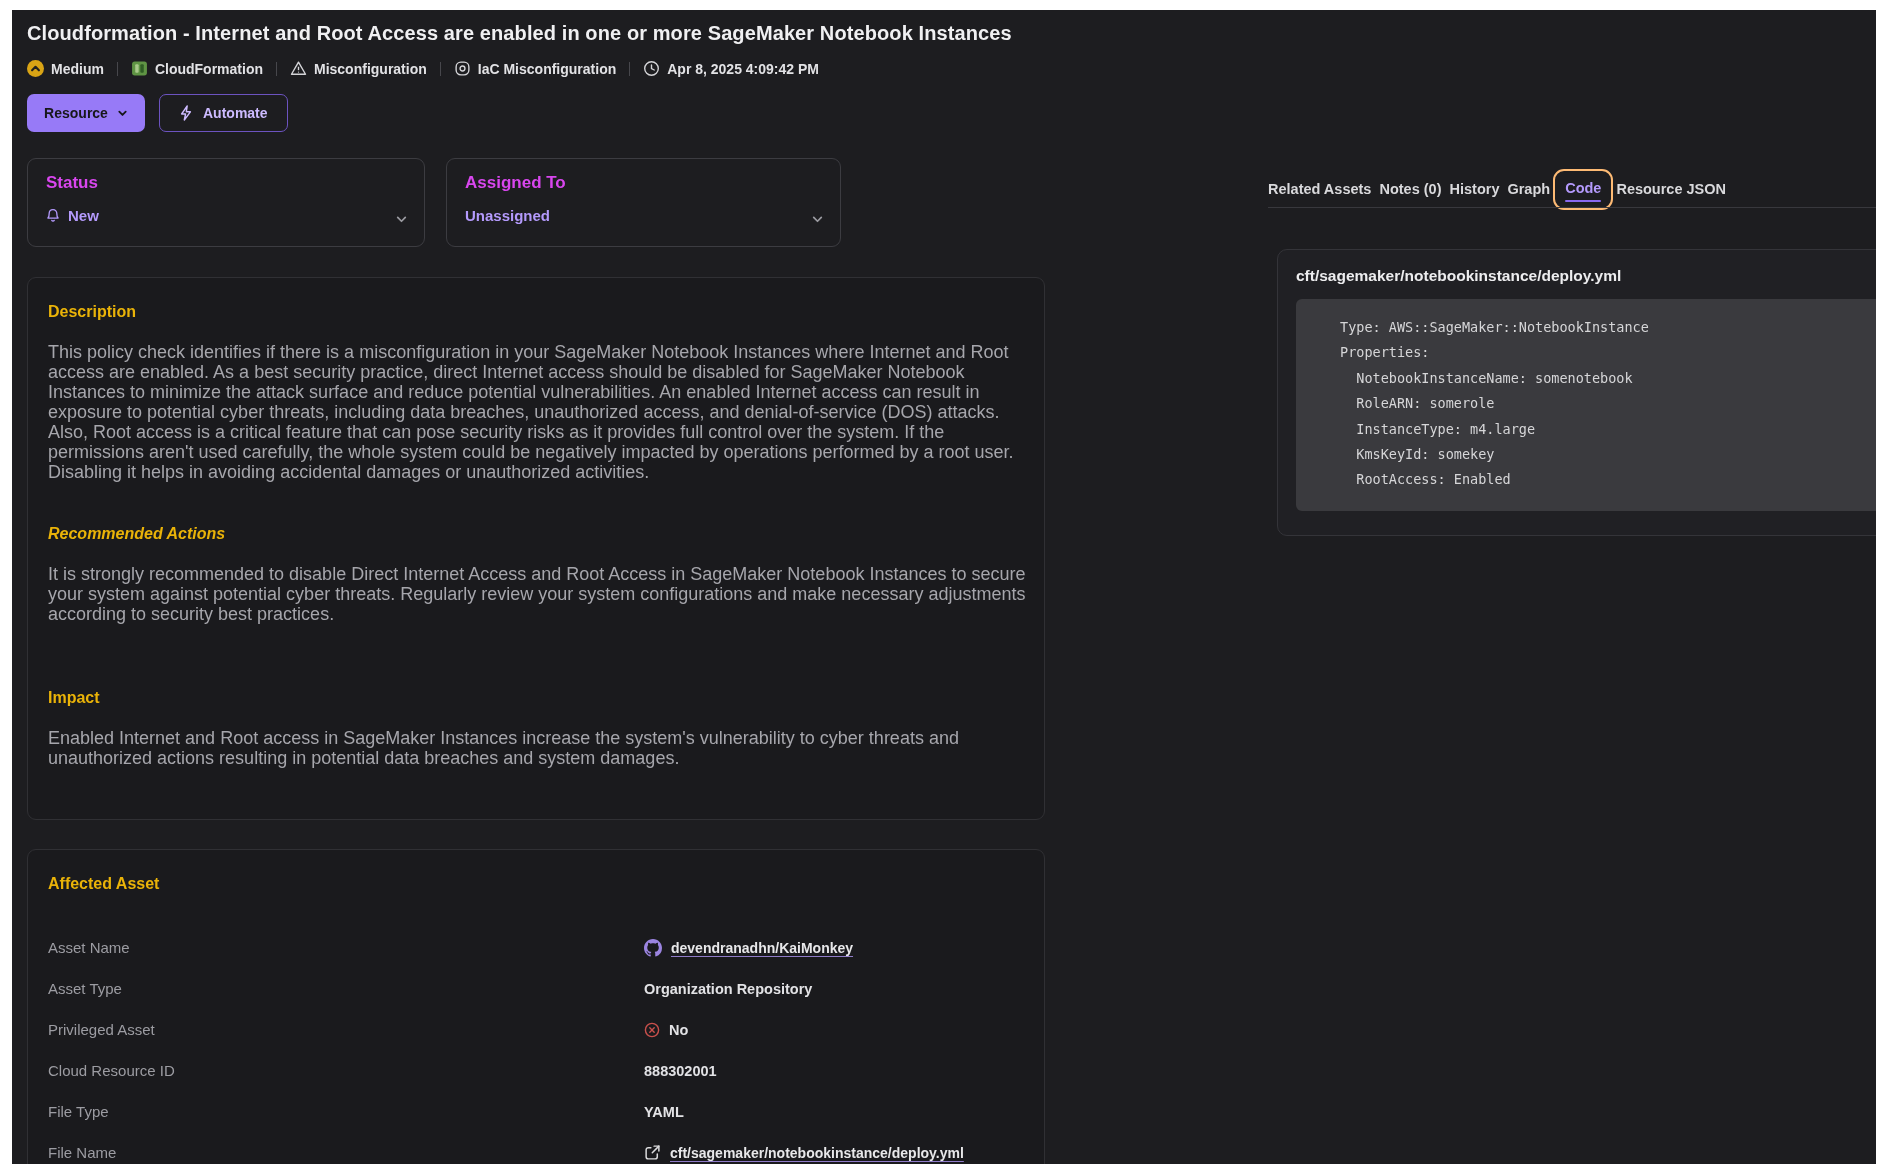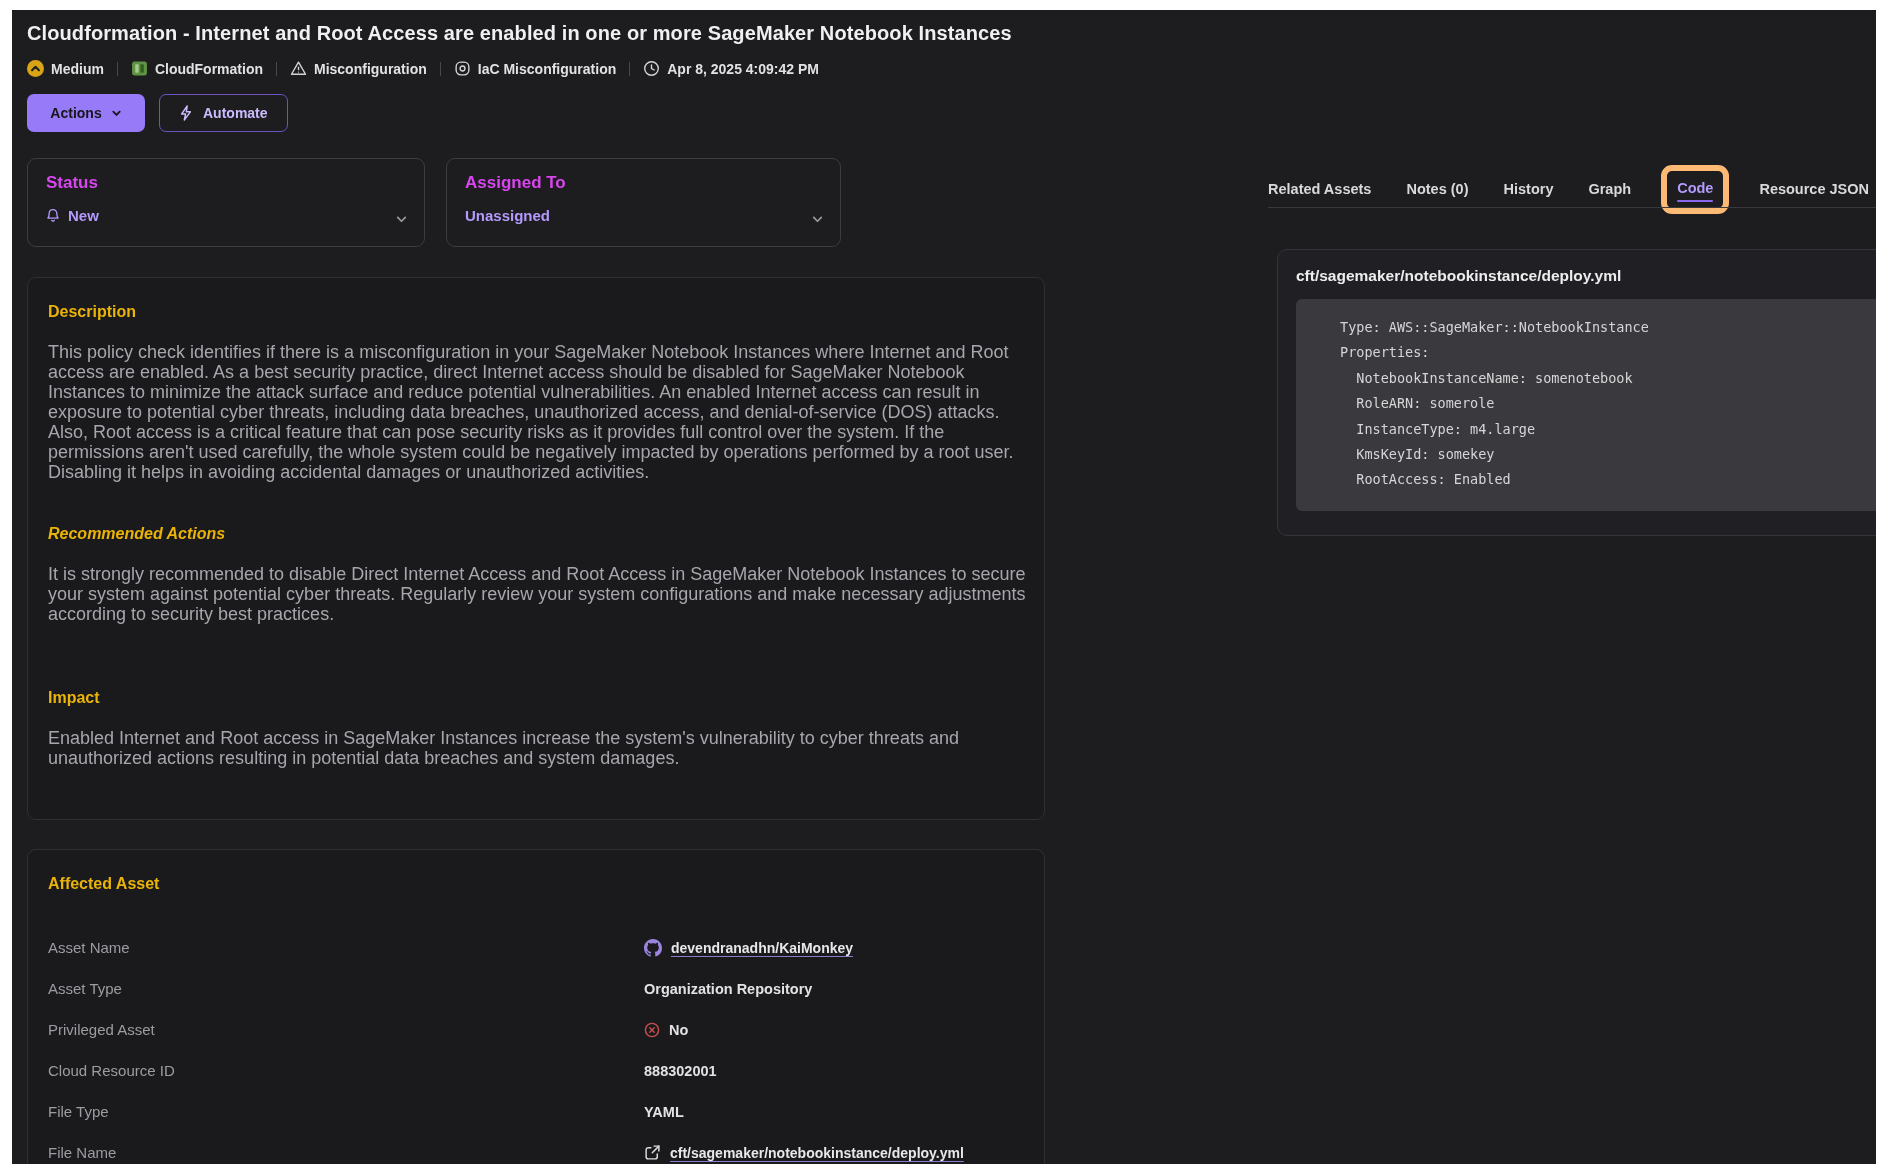--- a/index.html
+++ b/index.html
@@ -26,23 +26,23 @@
     padding:14px 18px; cursor:pointer; }
   .dd-1 { left:15px;  width:398px; }
   .dd-2 { left:434px; width:395px; }
   .dd-3 { left:854px; width:395px; }
   .dd-label { font-size:17px; color:#d946ef; font-weight:600; }
   .dd-value-row { margin-top:14px; display:flex; align-items:center; gap:8px;
     color:var(--accent-purple-light,#b49afc); font-size:15px; font-weight:700; }
   .dd-chev { position:absolute; right:16px; bottom:20px; }
 
   
-  .tabs { position:absolute; left:1256px; top:152px; height:54px; display:flex; align-items:center; gap:35px; }
+  .tabs { position:absolute; left:1256px; top:152px; height:54px; display:flex; align-items:center; gap:8px; }
   .tab { font-size:14.5px; font-weight:700; color:#d9d9dc; cursor:pointer; white-space:nowrap; }
-  .tab-code-box { position:relative; border:6px solid #fdba74; border-radius:11px; padding:8px 10px 11px; margin:0 -5px; cursor:pointer; }
+  .tab-code-box { position:relative; border:2px solid #fdba74; border-radius:11px; padding:8px 10px 11px; margin:0 -5px; cursor:pointer; }
   .tab-code-box .tab { color:var(--accent-purple-light,#b49afc); }
   .tab-underline { position:absolute; left:10px; right:10px; bottom:6px; height:2px; background:#8968ef; border-radius:1px; }
   .tabs-divider { position:absolute; left:1256px; right:0; top:197px; height:1px; background:#38383d; }
 
   
   .code-card { position:absolute; left:1265px; top:239px; width:620px; background:#202024;
     border:1px solid #343439; border-radius:10px; padding:17px 0 24px 18px; }
   .code-file { font-size:15.5px; font-weight:700; color:#ededef; }
   .code-block { margin-top:14px; background:#3a3a3e; border-radius:6px 0 0 6px;
     padding:16px 10px 18px 44px; font-family:"DejaVu Sans Mono","Liberation Mono",monospace;
@@ -127,21 +127,21 @@
                 <circle cx="8" cy="8" r="6.4"></circle>
                 <path d="M8 4.6 V8 L10.6 9.4" stroke-linecap="round"></path>
               </svg>
           </span>
           <span>Apr 8, 2025 4:09:42 PM</span>
         </div>
       </div>
 
       <div class="btn-row">
         <button class="btn-actions">
-          <span>Actions</span>
+          <span>Resource</span>
           <span class="icon">
             <svg width="11" height="11" viewBox="0 0 12 12" fill="none" stroke="#17171a" stroke-width="2" stroke-linecap="round" stroke-linejoin="round">
                 <path d="M2.5 4 L6 7.6 L9.5 4"></path>
               </svg>
           </span>
         </button>
         <button class="btn-automate">
           <span class="icon">
             <svg width="14" height="16" viewBox="0 0 14 16" fill="none" stroke="#cdbbff" stroke-width="1.4" stroke-linejoin="round">
                 <path d="M8.2 1 L2.6 9 H6.6 L5.3 15 L11.4 6.8 H7.3 Z"></path>

